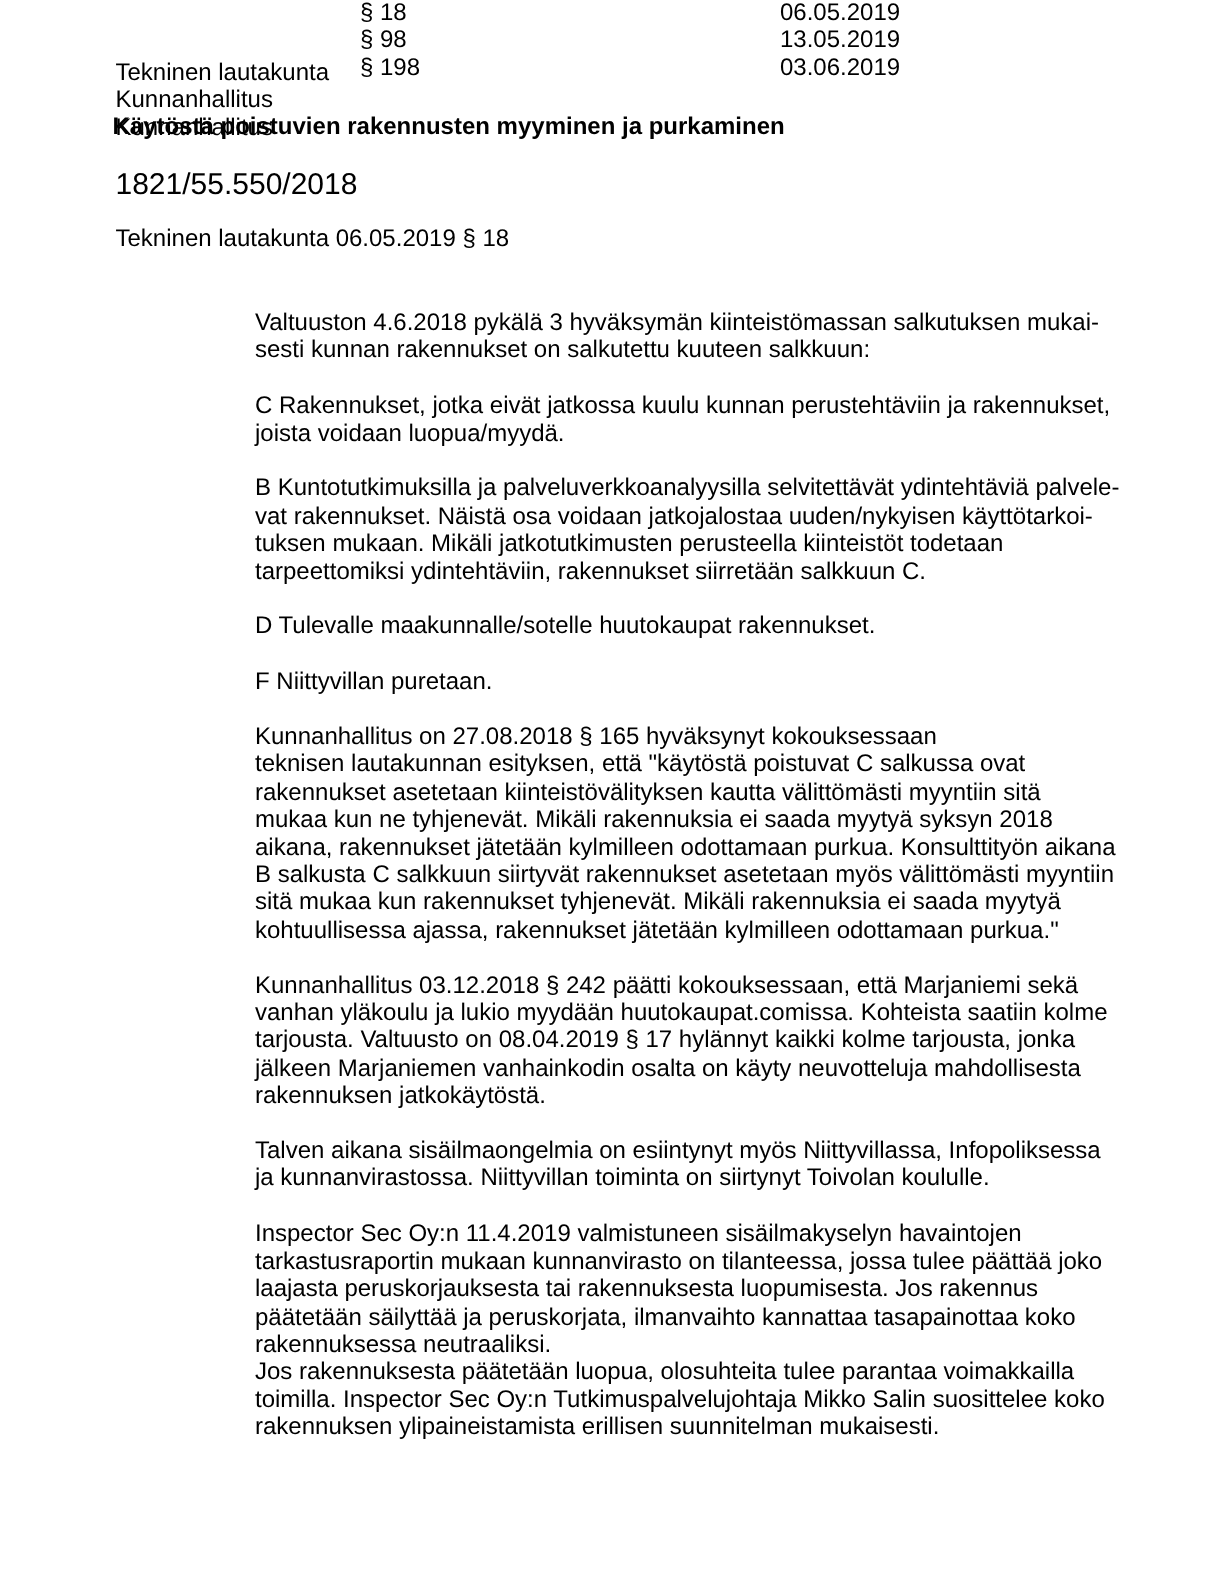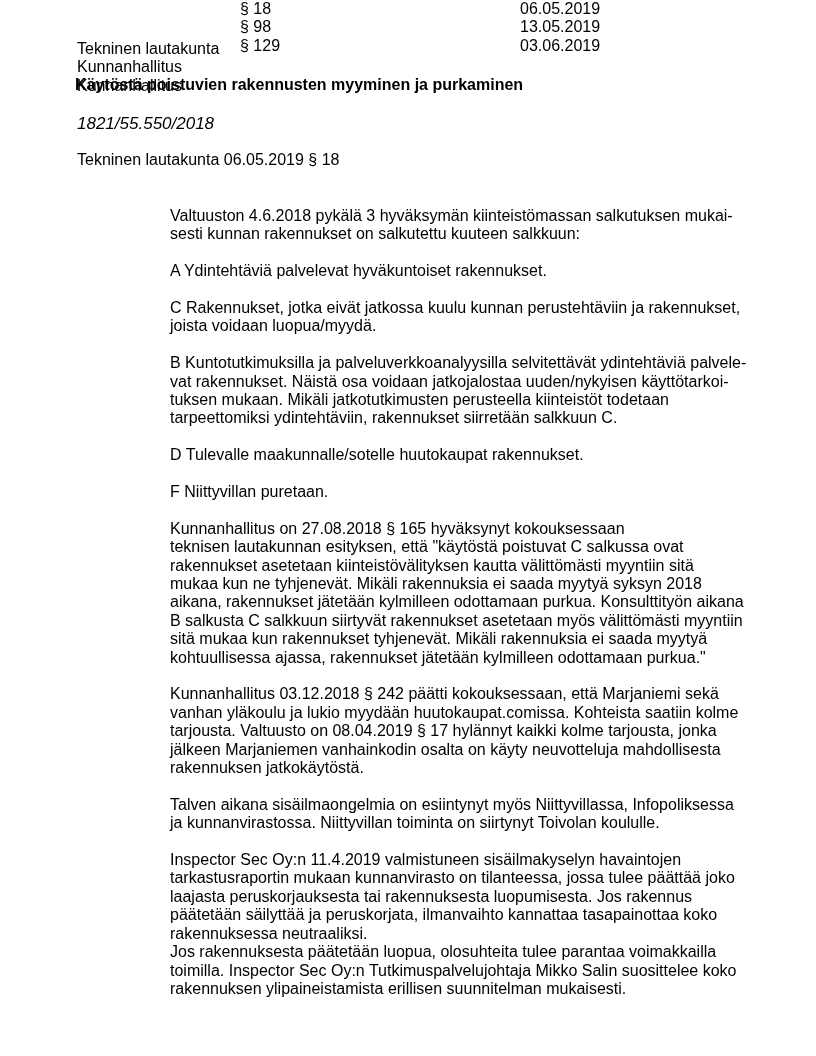--- a/index.html
+++ b/index.html
@@ -9,21 +9,21 @@
     font-size: 16px;
   }
   .meta-row { position: absolute; left: 77px; height: 19px; line-height: 19px; font-size: 16px; }
   .meta-row .body { position: absolute; left: 0; white-space: nowrap; margin-top: 40px; }
   .meta-row .para { position: absolute; left: 163px; white-space: nowrap; }
   .meta-row .date { position: absolute; left: 443px; white-space: nowrap; }
   .title {
     position: absolute; left: 75px; top: 74px;
     font-weight: bold; font-size: 16px; white-space: nowrap; line-height: 22px;
   }
-  .diary { position: absolute; left: 77px; top: 114px; font-size: 17px; line-height: 19px; white-space: nowrap; font-style: italic; }
+  .diary { position: absolute; left: 77px; top: 114px; font-size: 20px; line-height: 19px; white-space: nowrap; }
   .meeting { position: absolute; left: 77px; top: 150px; font-size: 16px; line-height: 19px; white-space: nowrap; }
   .content {
     position: absolute; left: 170px; top: 207px; width: 590px;
     font-size: 16px; line-height: 18.4px;
   }
   .content p { margin: 0 0 18.4px 0; white-space: pre-line; }
 </style>
 </head>
 <body>
 
@@ -33,33 +33,32 @@
     <span class="para">§ 18</span>
     <span class="date">06.05.2019</span>
   </div>
   <div class="meta-row" style="top:17px;">
     <span class="body">Kunnanhallitus</span>
     <span class="para">§ 98</span>
     <span class="date">13.05.2019</span>
   </div>
   <div class="meta-row" style="top:36px;">
     <span class="body">Kunnanhallitus</span>
-    <span class="para">§ 129</span>
+    <span class="para">§ 198</span>
     <span class="date">03.06.2019</span>
   </div>
 </div>
 
 <div class="title">Käytöstä poistuvien rakennusten myyminen ja purkaminen</div>
 <div class="diary">1821/55.550/2018</div>
 <div class="meeting">Tekninen lautakunta 06.05.2019 § 18</div>
 
 <div class="content">
   <p>Valtuuston 4.6.2018 pykälä 3 hyväksymän kiinteistömassan salkutuksen mukai-
 sesti kunnan rakennukset on salkutettu kuuteen salkkuun:</p>
-  <p>A Ydintehtäviä palvelevat hyväkuntoiset rakennukset.</p>
   <p>C Rakennukset, jotka eivät jatkossa kuulu kunnan perustehtäviin ja rakennukset,
 joista voidaan luopua/myydä.</p>
   <p>B Kuntotutkimuksilla ja palveluverkkoanalyysilla selvitettävät ydintehtäviä palvele-
 vat rakennukset. Näistä osa voidaan jatkojalostaa uuden/nykyisen käyttötarkoi-
 tuksen mukaan. Mikäli jatkotutkimusten perusteella kiinteistöt todetaan
 tarpeettomiksi ydintehtäviin, rakennukset siirretään salkkuun C.</p>
   <p>D Tulevalle maakunnalle/sotelle huutokaupat rakennukset.</p>
   <p>F Niittyvillan puretaan.</p>
   <p>Kunnanhallitus on  27.08.2018 § 165  hyväksynyt kokouksessaan
 teknisen lautakunnan esityksen, että "käytöstä poistuvat C salkussa ovat

